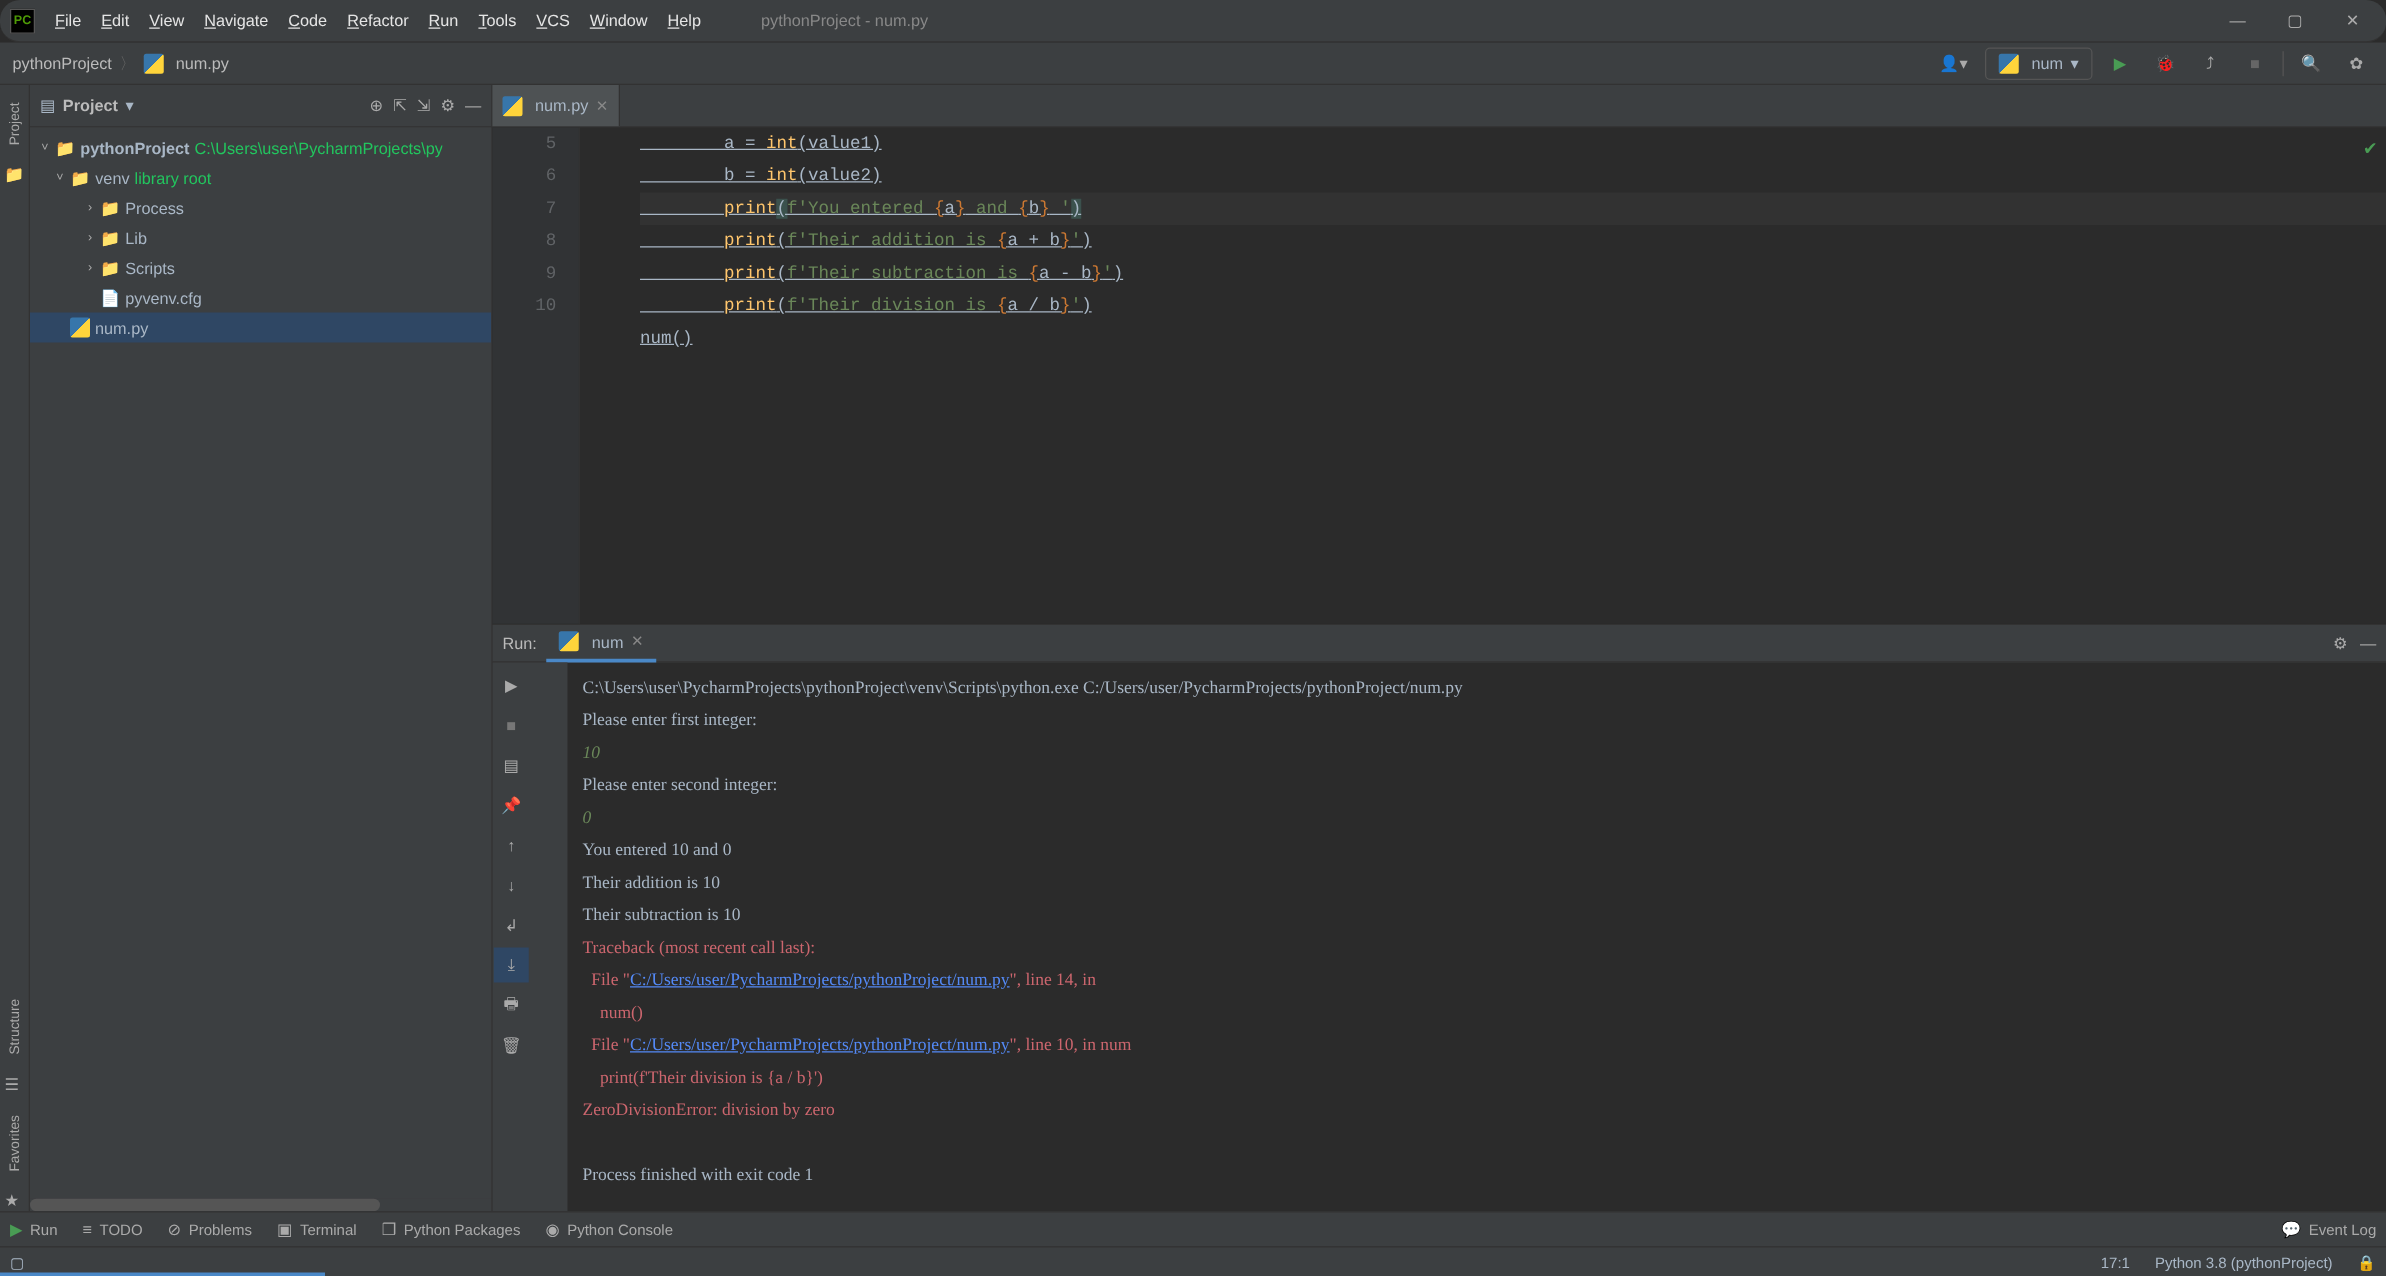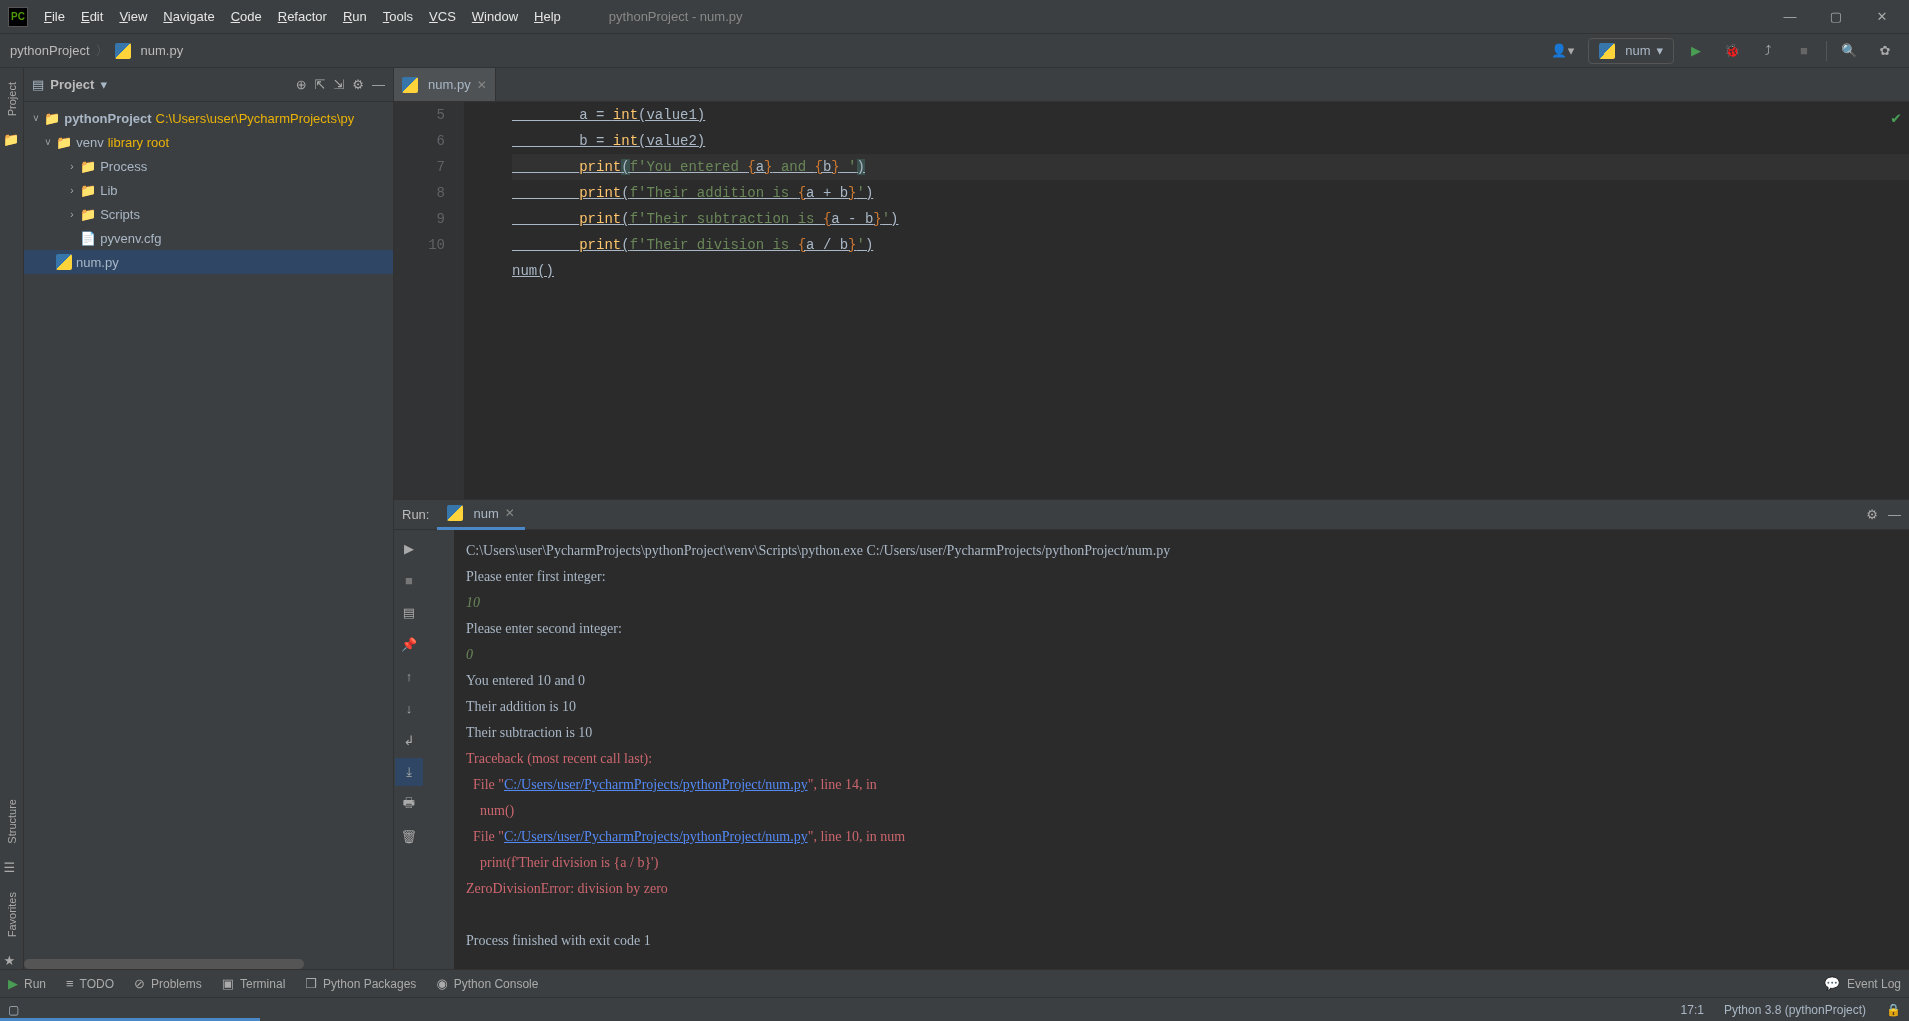--- a/index.html
+++ b/index.html
@@ -15,20 +15,21 @@
       flex-direction: column;
     }
     
     .titlebar {
       height: 34px;
       background: #3c3f41;
       display: flex;
       align-items: center;
       padding: 0 4px;
       border-bottom: 1px solid #323232;
+      border-radius: 16px;
     }
     .titlebar-icon {
       width: 20px;
       height: 20px;
       margin: 0 8px 0 4px;
       background: #000;
       border: 1px solid #555;
       display: flex;
       align-items: center;
       justify-content: center;
@@ -150,21 +151,21 @@
       height: 24px;
       padding: 0 4px;
       cursor: pointer;
     }
     .tree-row.selected { background: #2f4764; }
     .chev { width: 16px; text-align: center; color: #aaa; font-size: 10px; }
     .folder-icon { color: #87939a; margin-right: 4px; }
     .file-icon { margin-right: 4px; }
     .pad-1 { padding-left: 16px; }
     .pad-2 { padding-left: 40px; }
-    .tree-dim { color: #eab308; margin-left: 4px; }
+    .tree-dim { color: #22c55e; margin-left: 4px; }
     .tree-text { white-space: nowrap; overflow: hidden; text-overflow: ellipsis; }
     .hscrollbar { height: 10px; background: #3c3f41; display: flex; }
     .hscrollbar-thumb { width: 280px; height: 10px; background: #555; border-radius: 5px; }
     
     .editor-area {
       flex: 1;
       display: flex;
       flex-direction: column;
       min-width: 0;
     }

